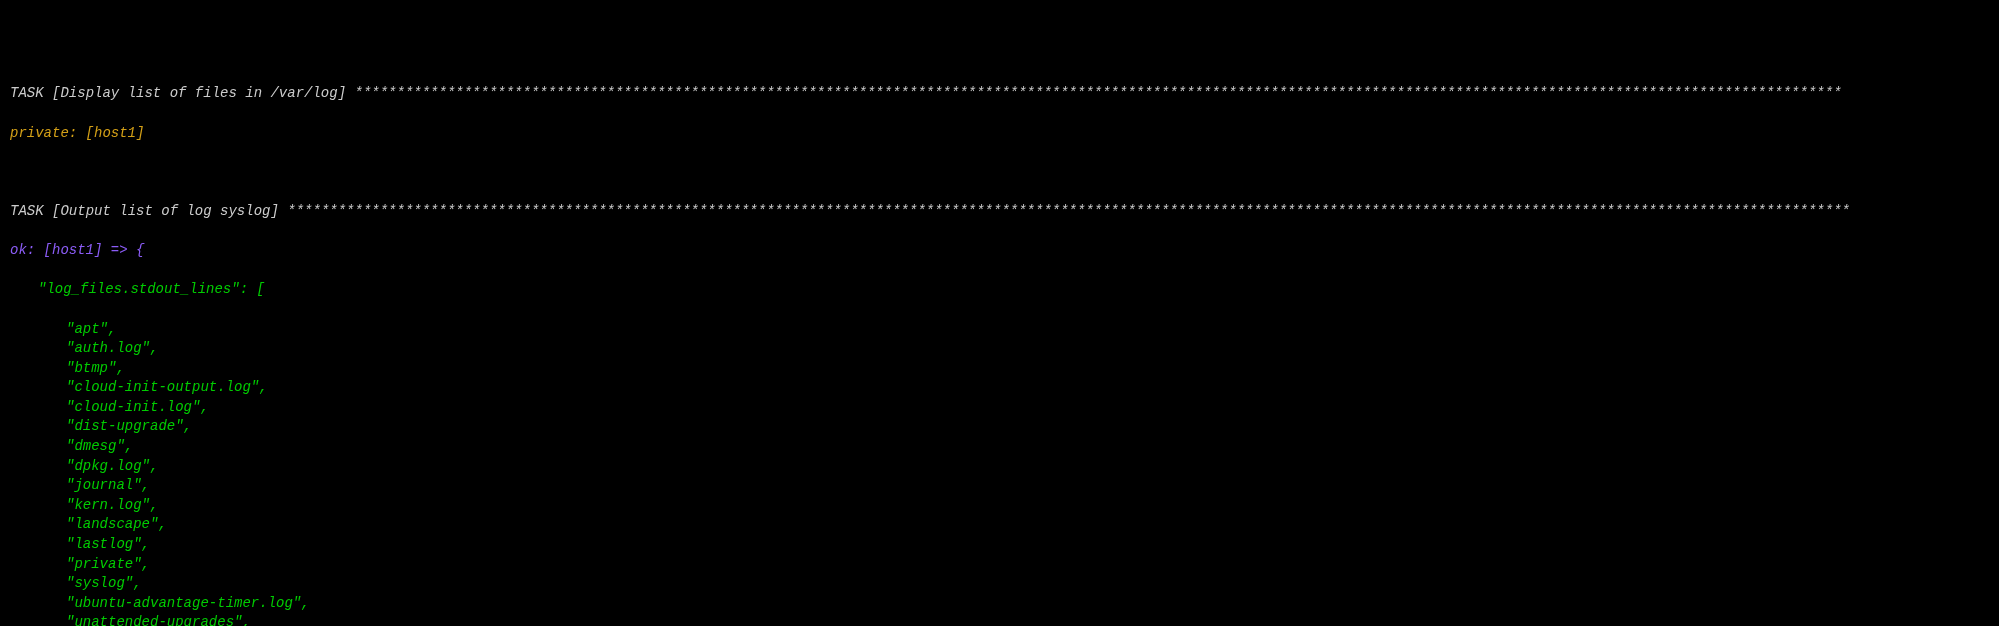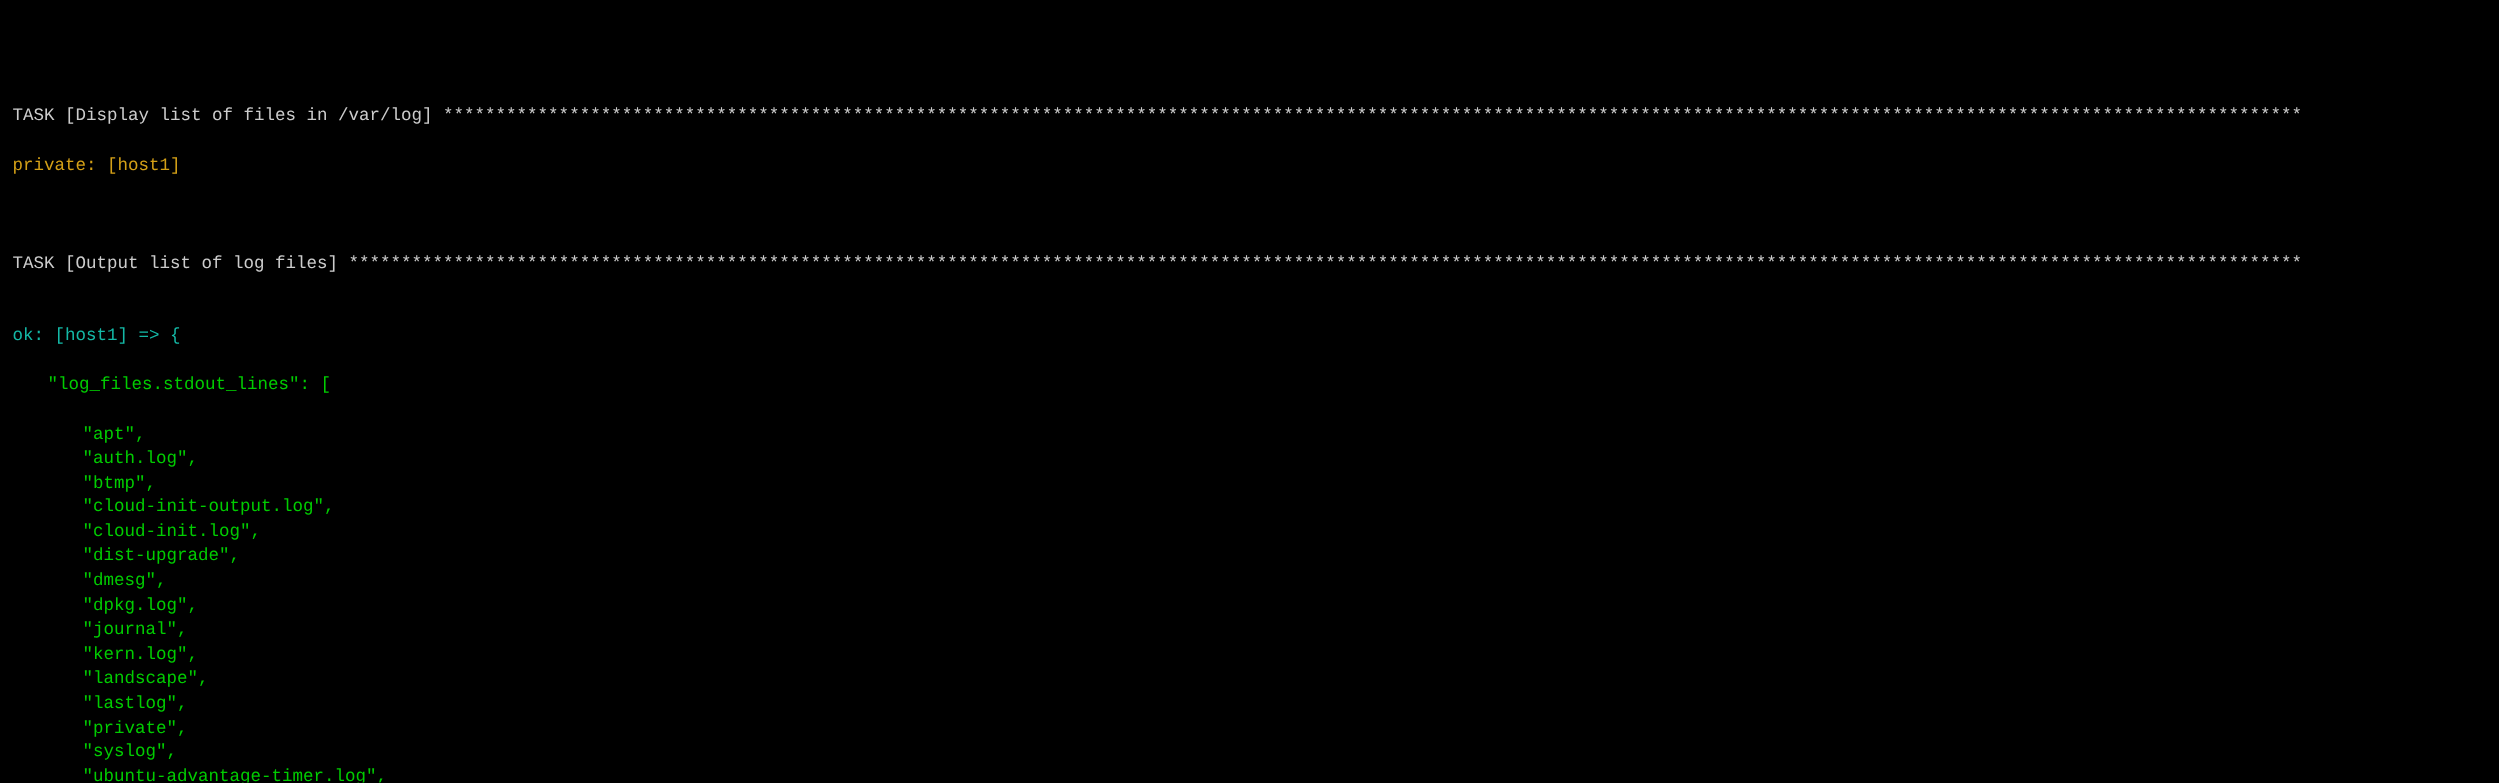--- a/index.html
+++ b/index.html
@@ -1,40 +1,40 @@
 <!DOCTYPE html>
 <html><head>
   <meta charset="utf-8">
   <style>
     * {
       margin: 0;
       padding: 0;
       box-sizing: border-box;
+      font-style: italic;
     }
     body {
       background-color: #000000;
       font-family: 'Consolas', 'Monaco', 'Courier New', monospace;
       font-size: 14px;
       line-height: 1.4;
       color: #ffffff;
       padding: 6px 10px;
       white-space: pre;
       overflow: hidden;
       width: 1999px;
       height: 626px;
     }
     .task-header {
       color: #cccccc;
     }
     .changed {
       color: #d4a017;
     }
     .ok {
-      color: #14b8a6;
-      margin-top: 19px;
+      color: #8b5cf6;
     }
     .green-output {
       color: #00cc00;
     }
     .indent-1 {
       padding-left: 28px;
     }
     .indent-2 {
       padding-left: 56px;
     }
@@ -43,21 +43,21 @@
     }
   </style>
 </head>
 <body>
 
 
 
 <span class="line task-header"><span>TASK [</span><span>Display list of files in /var/log</span><span>] </span><span>*********************************************************************************************************************************************************************************</span></span>
 <span class="line changed">private: [host1]</span>
 <span class="line"> </span>
-<span class="line task-header"><span>TASK [</span><span>Output list of log files</span><span>] </span><span>******************************************************************************************************************************************************************************************</span></span>
+<span class="line task-header"><span>TASK [</span><span>Output list of log syslog</span><span>] </span><span>******************************************************************************************************************************************************************************************</span></span>
 <span class="line ok">ok: [host1] =&gt; {</span>
 <span class="line green-output indent-1">"log_files.stdout_lines": [</span>
 <div id="file-list"><span class="line green-output indent-2">"apt",</span><span class="line green-output indent-2">"auth.log",</span><span class="line green-output indent-2">"btmp",</span><span class="line green-output indent-2">"cloud-init-output.log",</span><span class="line green-output indent-2">"cloud-init.log",</span><span class="line green-output indent-2">"dist-upgrade",</span><span class="line green-output indent-2">"dmesg",</span><span class="line green-output indent-2">"dpkg.log",</span><span class="line green-output indent-2">"journal",</span><span class="line green-output indent-2">"kern.log",</span><span class="line green-output indent-2">"landscape",</span><span class="line green-output indent-2">"lastlog",</span><span class="line green-output indent-2">"private",</span><span class="line green-output indent-2">"syslog",</span><span class="line green-output indent-2">"ubuntu-advantage-timer.log",</span><span class="line green-output indent-2">"unattended-upgrades",</span></div>
 
 
 
 
 
 
 </body></html>

